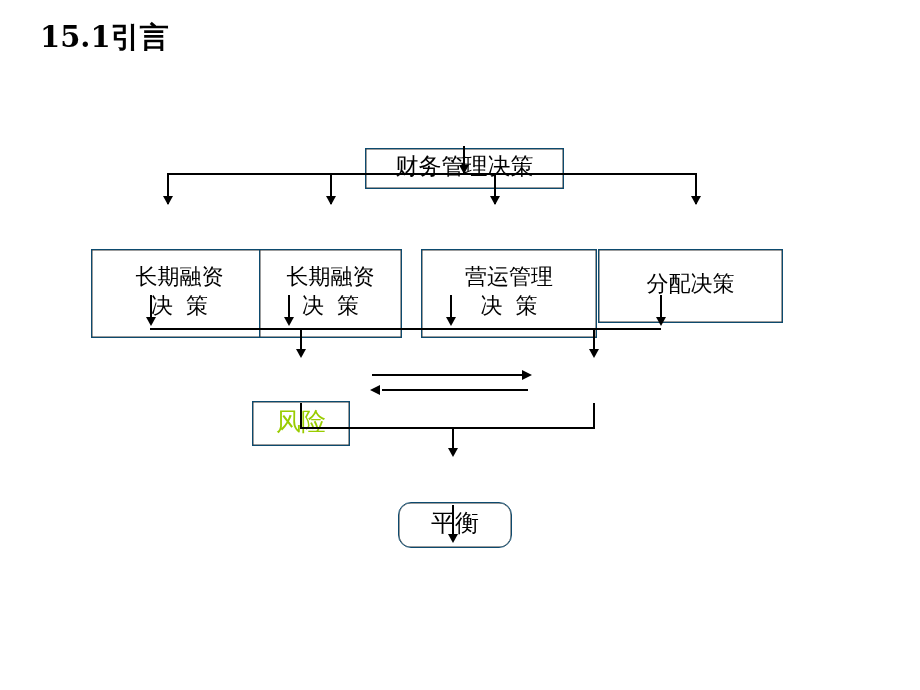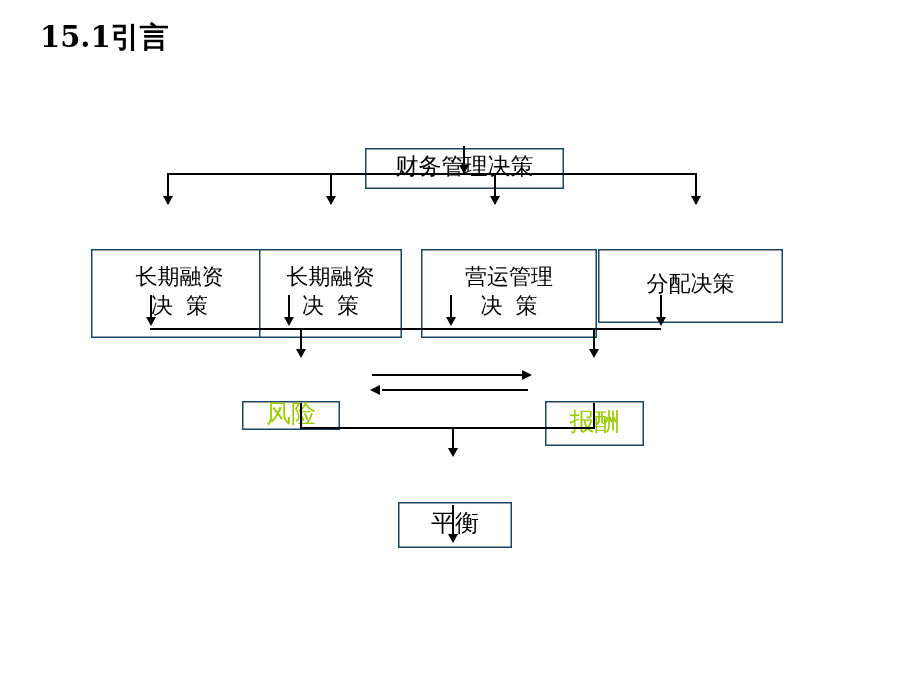--- a/index.html
+++ b/index.html
@@ -137,42 +137,39 @@
   <div class="arrow-down" style="left:656px; top:317px;"></div>
 
   <div class="hline" style="left:150px; top:328px; width:511px;"></div>
 
   <div class="vline" style="left:300px; top:328px; height:25px;"></div>
   <div class="arrow-down" style="left:296px; top:349px;"></div>
 
   <div class="vline" style="left:593px; top:328px; height:25px;"></div>
   <div class="arrow-down" style="left:589px; top:349px;"></div>
 
-  <div class="node" style="left:242px; top:358px; width:98px; height:29px; font-size:25px;">
+  <div class="node" style="left:252px; top:358px; width:98px; height:45px; font-size:25px;">
     <span class="ln" style="color:#99cc00;">风险</span>
   </div>
 
-  <div class="node" style="left:545px; top:358px; width:99px; height:45px; font-size:25px;">
-    <span class="ln" style="color:#99cc00;">报酬</span>
-  </div>
 
   <div class="hline" style="left:372px; top:374px; width:152px;"></div>
   <div class="arrow-right" style="left:522px; top:370px;"></div>
 
   <div class="hline" style="left:382px; top:389px; width:146px;"></div>
   <div class="arrow-left" style="left:370px; top:385px;"></div>
 
   <div class="vline" style="left:300px; top:403px; height:25px;"></div>
   <div class="vline" style="left:593px; top:403px; height:25px;"></div>
   <div class="hline" style="left:300px; top:427px; width:295px;"></div>
 
   <div class="vline" style="left:452px; top:427px; height:24px;"></div>
   <div class="arrow-down" style="left:448px; top:448px;"></div>
 
-  <div class="node" style="left:398px; top:459px; width:114px; height:46px; font-size:24px;">
+  <div class="node" style="left:398px; top:459px; width:114px; height:46px; font-size:24px;border-radius:13px;">
     <span class="ln">平衡</span>
   </div>
 
   <div class="vline" style="left:452px; top:505px; height:32px;"></div>
   <div class="arrow-down" style="left:448px; top:534px;"></div>
 
 
 </div>
 
 </body></html>

